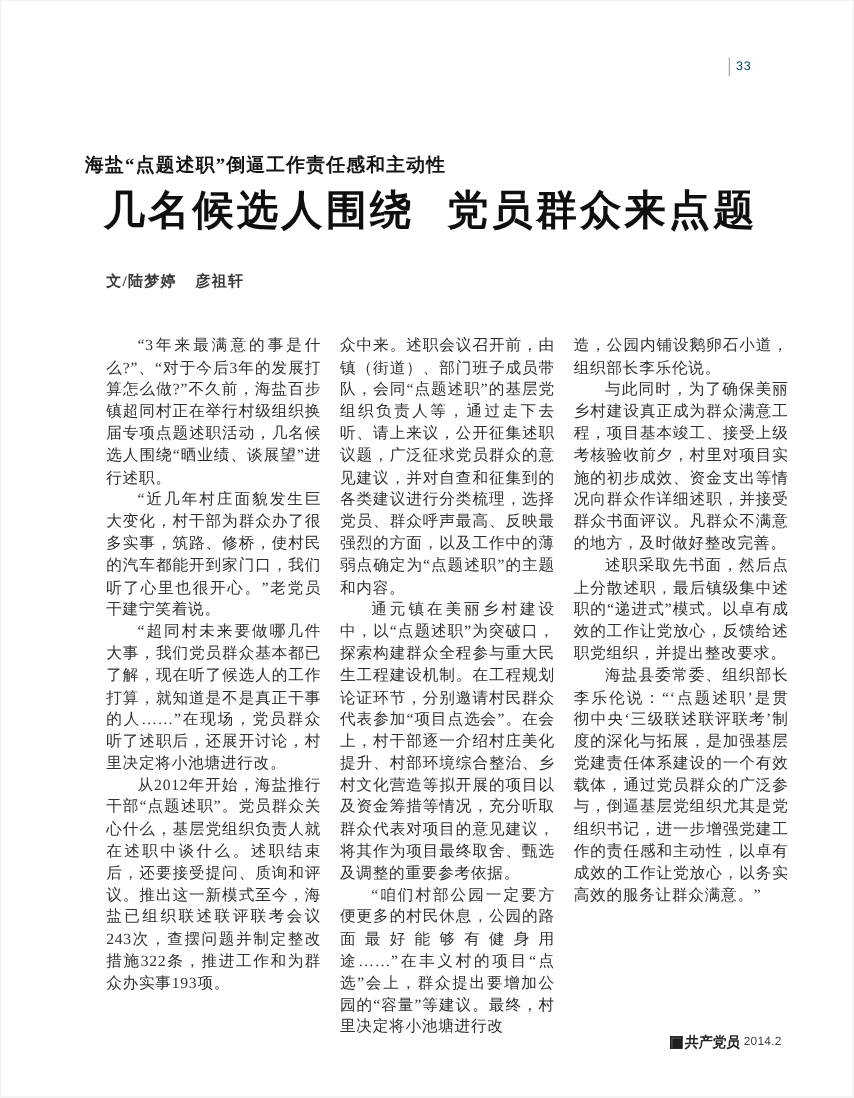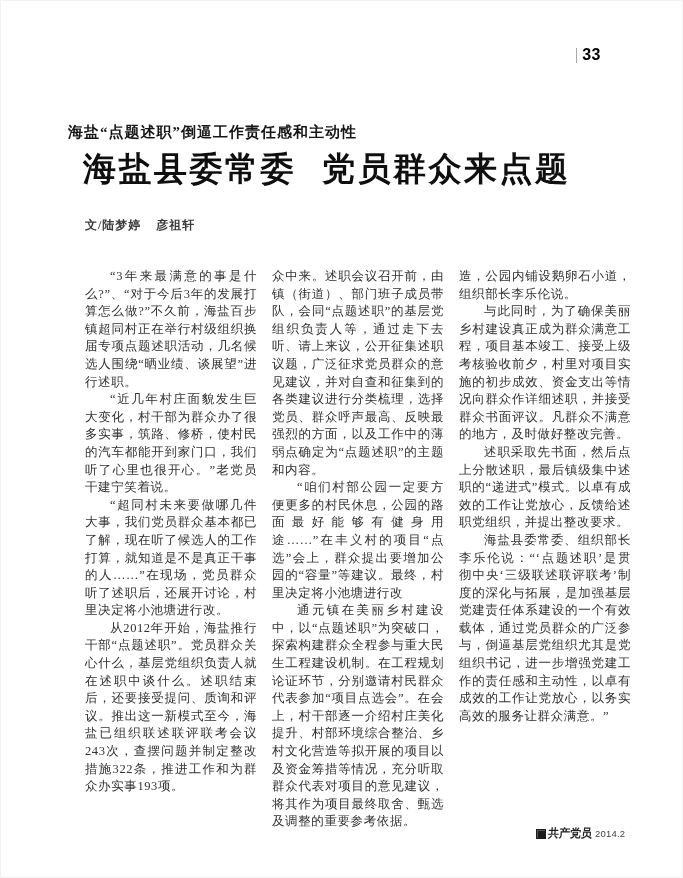--- a/index.html
+++ b/index.html
@@ -14,21 +14,21 @@
     overflow:hidden;
   }
   
   .pagenum-wrap{
     position:absolute;top:46px;right:82px;
     display:flex;align-items:center;gap:5px;
   }
   .pagenum-bar{width:1px;height:15px;background:#a9a9a9;}
   .pagenum{
     font-family:"Liberation Sans", sans-serif;
-    font-weight:bold;font-size:16px;color:#000000;letter-spacing:.5px;
+    font-weight:normal;font-size:10px;color:#0c4a6e;letter-spacing:.5px;
   }
   
   .kicker{
     position:absolute;left:68px;top:123px;
     font-size:15px;font-weight:bold;color:#161616;letter-spacing:1px;
     white-space:nowrap;
     text-align:right;
   }
   .headline{
     position:absolute;left:83px;top:149px;margin:0;
@@ -83,37 +83,37 @@
 
 <div class="page">
 
   <div class="pagenum-wrap">
     <span class="pagenum-bar"></span>
     <span class="pagenum">33</span>
   </div>
 
   <div class="kicker">海盐“点题述职”倒逼工作责任感和主动性</div>
 
-  <h1 class="headline"><span>海盐县委常委</span><span class="hl-gap"></span><span>党员群众来点题</span></h1>
+  <h1 class="headline"><span>几名候选人围绕</span><span class="hl-gap"></span><span>党员群众来点题</span></h1>
 
   <div class="byline">
     <span>文/陆梦婷</span><span class="author2">彦祖轩</span>
   </div>
 
   <div class="columns">
     <div class="col">
       <p class="indent">“3年来最满意的事是什么?”、“对于今后3年的发展打算怎么做?”不久前，海盐百步镇超同村正在举行村级组织换届专项点题述职活动，几名候选人围绕“晒业绩、谈展望”进行述职。</p>
       <p class="indent">“近几年村庄面貌发生巨大变化，村干部为群众办了很多实事，筑路、修桥，使村民的汽车都能开到家门口，我们听了心里也很开心。”老党员干建宁笑着说。</p>
       <p class="indent">“超同村未来要做哪几件大事，我们党员群众基本都已了解，现在听了候选人的工作打算，就知道是不是真正干事的人……”在现场，党员群众听了述职后，还展开讨论，村里决定将小池塘进行改。</p>
       <p class="indent">从2012年开始，海盐推行干部“点题述职”。党员群众关心什么，基层党组织负责人就在述职中谈什么。述职结束后，还要接受提问、质询和评议。推出这一新模式至今，海盐已组织联述联评联考会议243次，查摆问题并制定整改措施322条，推进工作和为群众办实事193项。</p>
     </div>
     <div class="col">
       <p>众中来。述职会议召开前，由镇（街道）、部门班子成员带队，会同“点题述职”的基层党组织负责人等，通过走下去听、请上来议，公开征集述职议题，广泛征求党员群众的意见建议，并对自查和征集到的各类建议进行分类梳理，选择党员、群众呼声最高、反映最强烈的方面，以及工作中的薄弱点确定为“点题述职”的主题和内容。</p>
+      <p class="indent">通元镇在美丽乡村建设中，以“点题述职”为突破口，探索构建群众全程参与重大民生工程建设机制。在工程规划论证环节，分别邀请村民群众代表参加“项目点选会”。在会上，村干部逐一介绍村庄美化提升、村部环境综合整治、乡村文化营造等拟开展的项目以及资金筹措等情况，充分听取群众代表对项目的意见建议，将其作为项目最终取舍、甄选及调整的重要参考依据。</p>
       <p class="indent">“咱们村部公园一定要方便更多的村民休息，公园的路面最好能够有健身用途……”在丰义村的项目“点选”会上，群众提出要增加公园的“容量”等建议。最终，村里决定将小池塘进行改</p>
-      <p class="indent">通元镇在美丽乡村建设中，以“点题述职”为突破口，探索构建群众全程参与重大民生工程建设机制。在工程规划论证环节，分别邀请村民群众代表参加“项目点选会”。在会上，村干部逐一介绍村庄美化提升、村部环境综合整治、乡村文化营造等拟开展的项目以及资金筹措等情况，充分听取群众代表对项目的意见建议，将其作为项目最终取舍、甄选及调整的重要参考依据。</p>
     </div>
     <div class="col">
       <p>造，公园内铺设鹅卵石小道，组织部长李乐伦说。</p>
       <p class="indent">与此同时，为了确保美丽乡村建设真正成为群众满意工程，项目基本竣工、接受上级考核验收前夕，村里对项目实施的初步成效、资金支出等情况向群众作详细述职，并接受群众书面评议。凡群众不满意的地方，及时做好整改完善。</p>
       <p class="indent">述职采取先书面，然后点上分散述职，最后镇级集中述职的“递进式”模式。以卓有成效的工作让党放心，反馈给述职党组织，并提出整改要求。</p>
       <p class="indent">海盐县委常委、组织部长李乐伦说：“‘点题述职’是贯彻中央‘三级联述联评联考’制度的深化与拓展，是加强基层党建责任体系建设的一个有效载体，通过党员群众的广泛参与，倒逼基层党组织尤其是党组织书记，进一步增强党建工作的责任感和主动性，以卓有成效的工作让党放心，以务实高效的服务让群众满意。”</p>
     </div>
   </div>
 
   <div class="footer">

